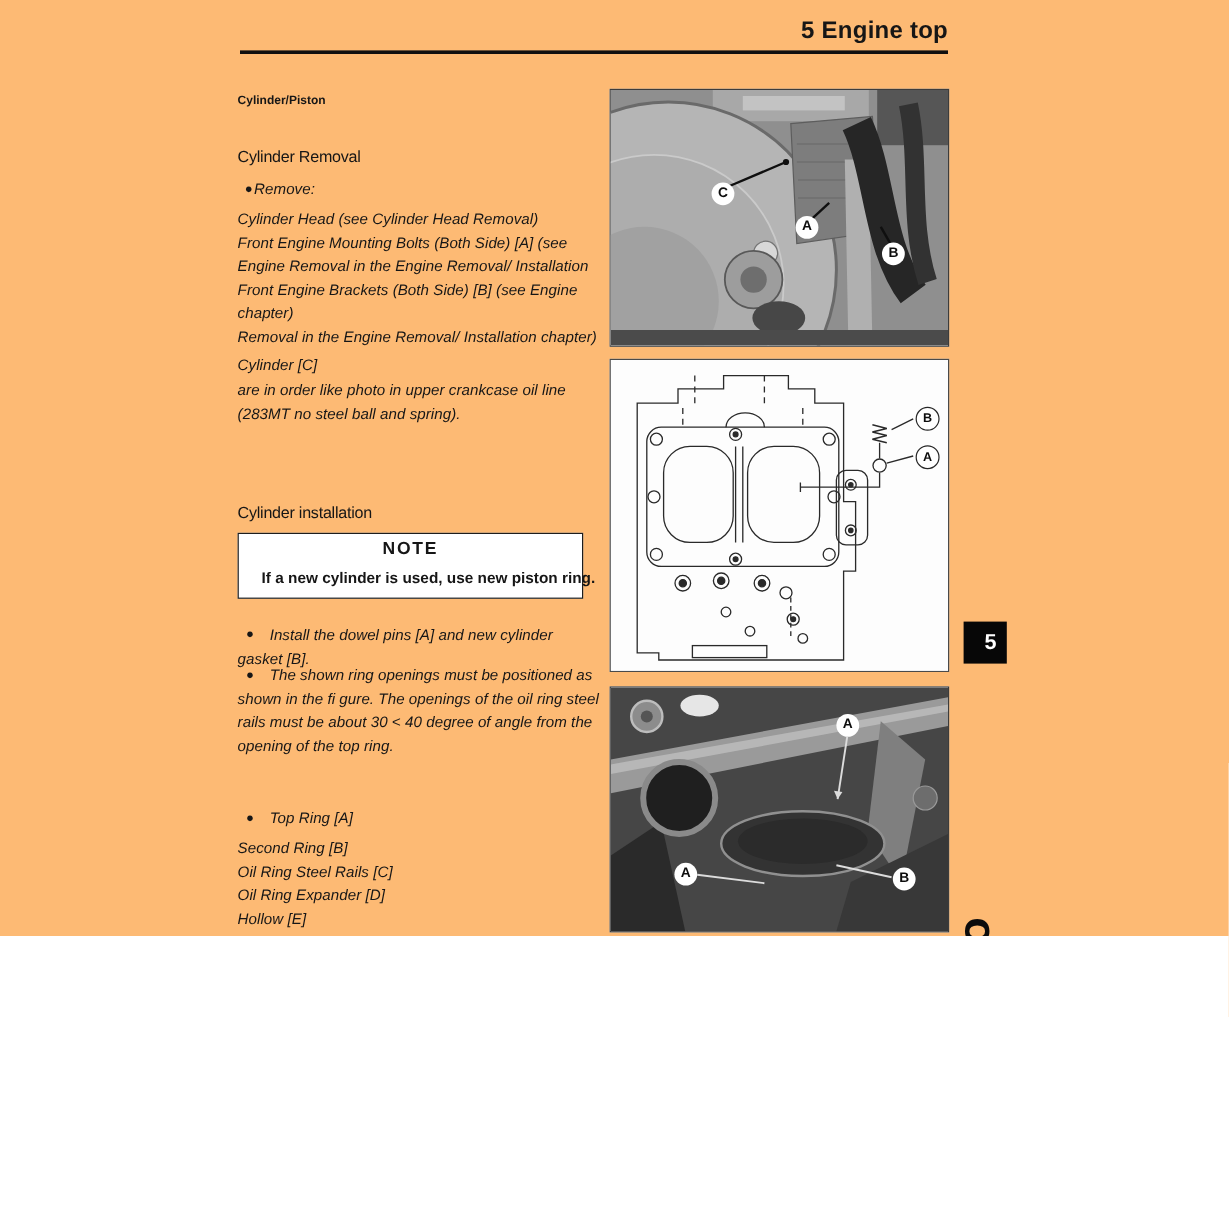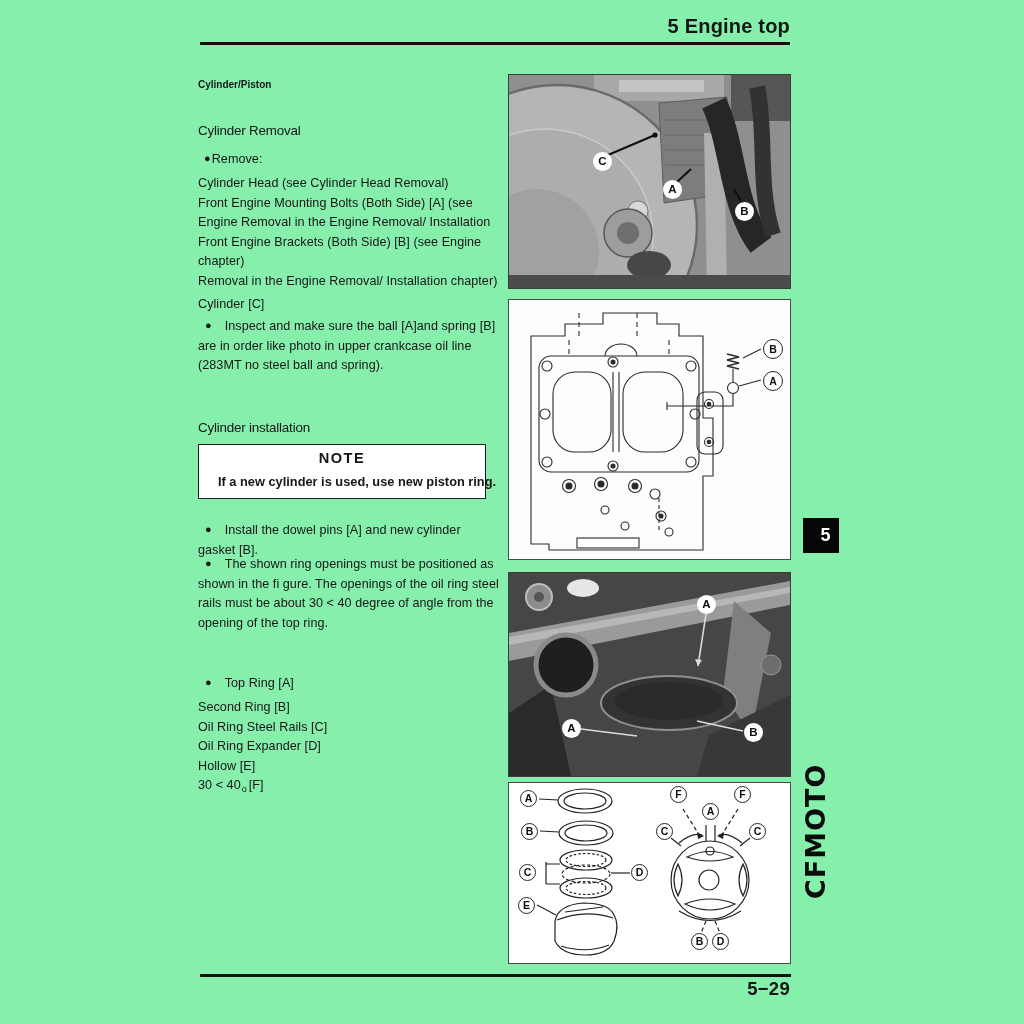--- a/index.html
+++ b/index.html
@@ -1,27 +1,27 @@
 <!DOCTYPE html>
 <html><head>
 <meta charset="utf-8">
 <style>
   html,body{margin:0;padding:0;background:#ffffff;}
-  .page{position:relative;width:1024px;height:1024px;background:#86efac;overflow:hidden;
+  .page{position:relative;width:1024px;height:780px;background:#fdba74;overflow:hidden;
         font-family:"Liberation Sans","DejaVu Sans",sans-serif;color:#161616;}
   
   .header-title{position:absolute;right:234px;top:15px;font-size:20px;font-weight:bold;letter-spacing:.2px;}
   .header-rule{position:absolute;left:200px;top:42px;width:590px;height:2.6px;background:#101010;}
   .footer-rule{position:absolute;left:200px;top:974px;width:591px;height:3px;background:#101010;}
   .page-number{position:absolute;right:234px;top:978px;font-size:18.5px;font-weight:bold;letter-spacing:.3px;}
   
   .sec-title{position:absolute;left:198px;top:79px;font-size:10px;font-weight:bold;}
   .sub-heading{position:absolute;left:198px;font-size:13.4px;letter-spacing:-.2px;}
   .line{margin:0;white-space:nowrap;font-size:12.6px;line-height:19.6px;letter-spacing:.05px;}
-  .lines-block{position:absolute;left:198px;}
+  .lines-block{position:absolute;left:198px;font-style:italic;}
   .bullet{display:inline-block;font-size:11px;vertical-align:1px;}
   .bullet-gap{margin-right:13px;}
   .bullet-tight{margin-right:1px;}
   .pad-first{padding-left:7px;}
   .gap-top{margin-top:3.5px;}
   .note-box{position:absolute;left:198px;top:444px;width:288px;box-sizing:border-box;
             border:1.7px solid #1d1d1d;background:#fff;}
   .note-title{text-align:center;font-size:14.6px;font-weight:600;letter-spacing:1.5px;margin-top:5px;}
   .note-text{text-align:center;font-size:12.8px;font-weight:bold;margin:8px 19px 9px;white-space:nowrap;}
   .subo{font-size:9px;vertical-align:-3px;margin:0 1px 0 1px;}
@@ -61,21 +61,20 @@
     <p class="line">Cylinder Head (see Cylinder Head Removal)</p>
     <p class="line">Front Engine Mounting Bolts (Both Side) [A] (see</p>
     <p class="line">Engine Removal in the Engine Removal/ Installation</p>
     <p class="line">Front Engine Brackets (Both Side) [B] (see Engine</p>
     <p class="line">chapter)</p>
     <p class="line">Removal in the Engine Removal/ Installation chapter)</p>
     <p class="line gap-top">Cylinder [C]</p>
   </div>
 
   <div class="lines-block" style="top:316px;">
-    <p class="line pad-first"><span class="bullet bullet-gap">●</span><span>Inspect and make sure the ball [A]and spring [B]</span></p>
     <p class="line">are in order like photo in upper crankcase oil line</p>
     <p class="line">(283MT no steel ball and spring).</p>
   </div>
 
   <div class="sub-heading" style="top:420px;">Cylinder installation</div>
 
   <div class="note-box">
     <div class="note-title">NOTE</div>
     <div class="note-text">If a new cylinder is used, use new piston ring.</div>
   </div>

